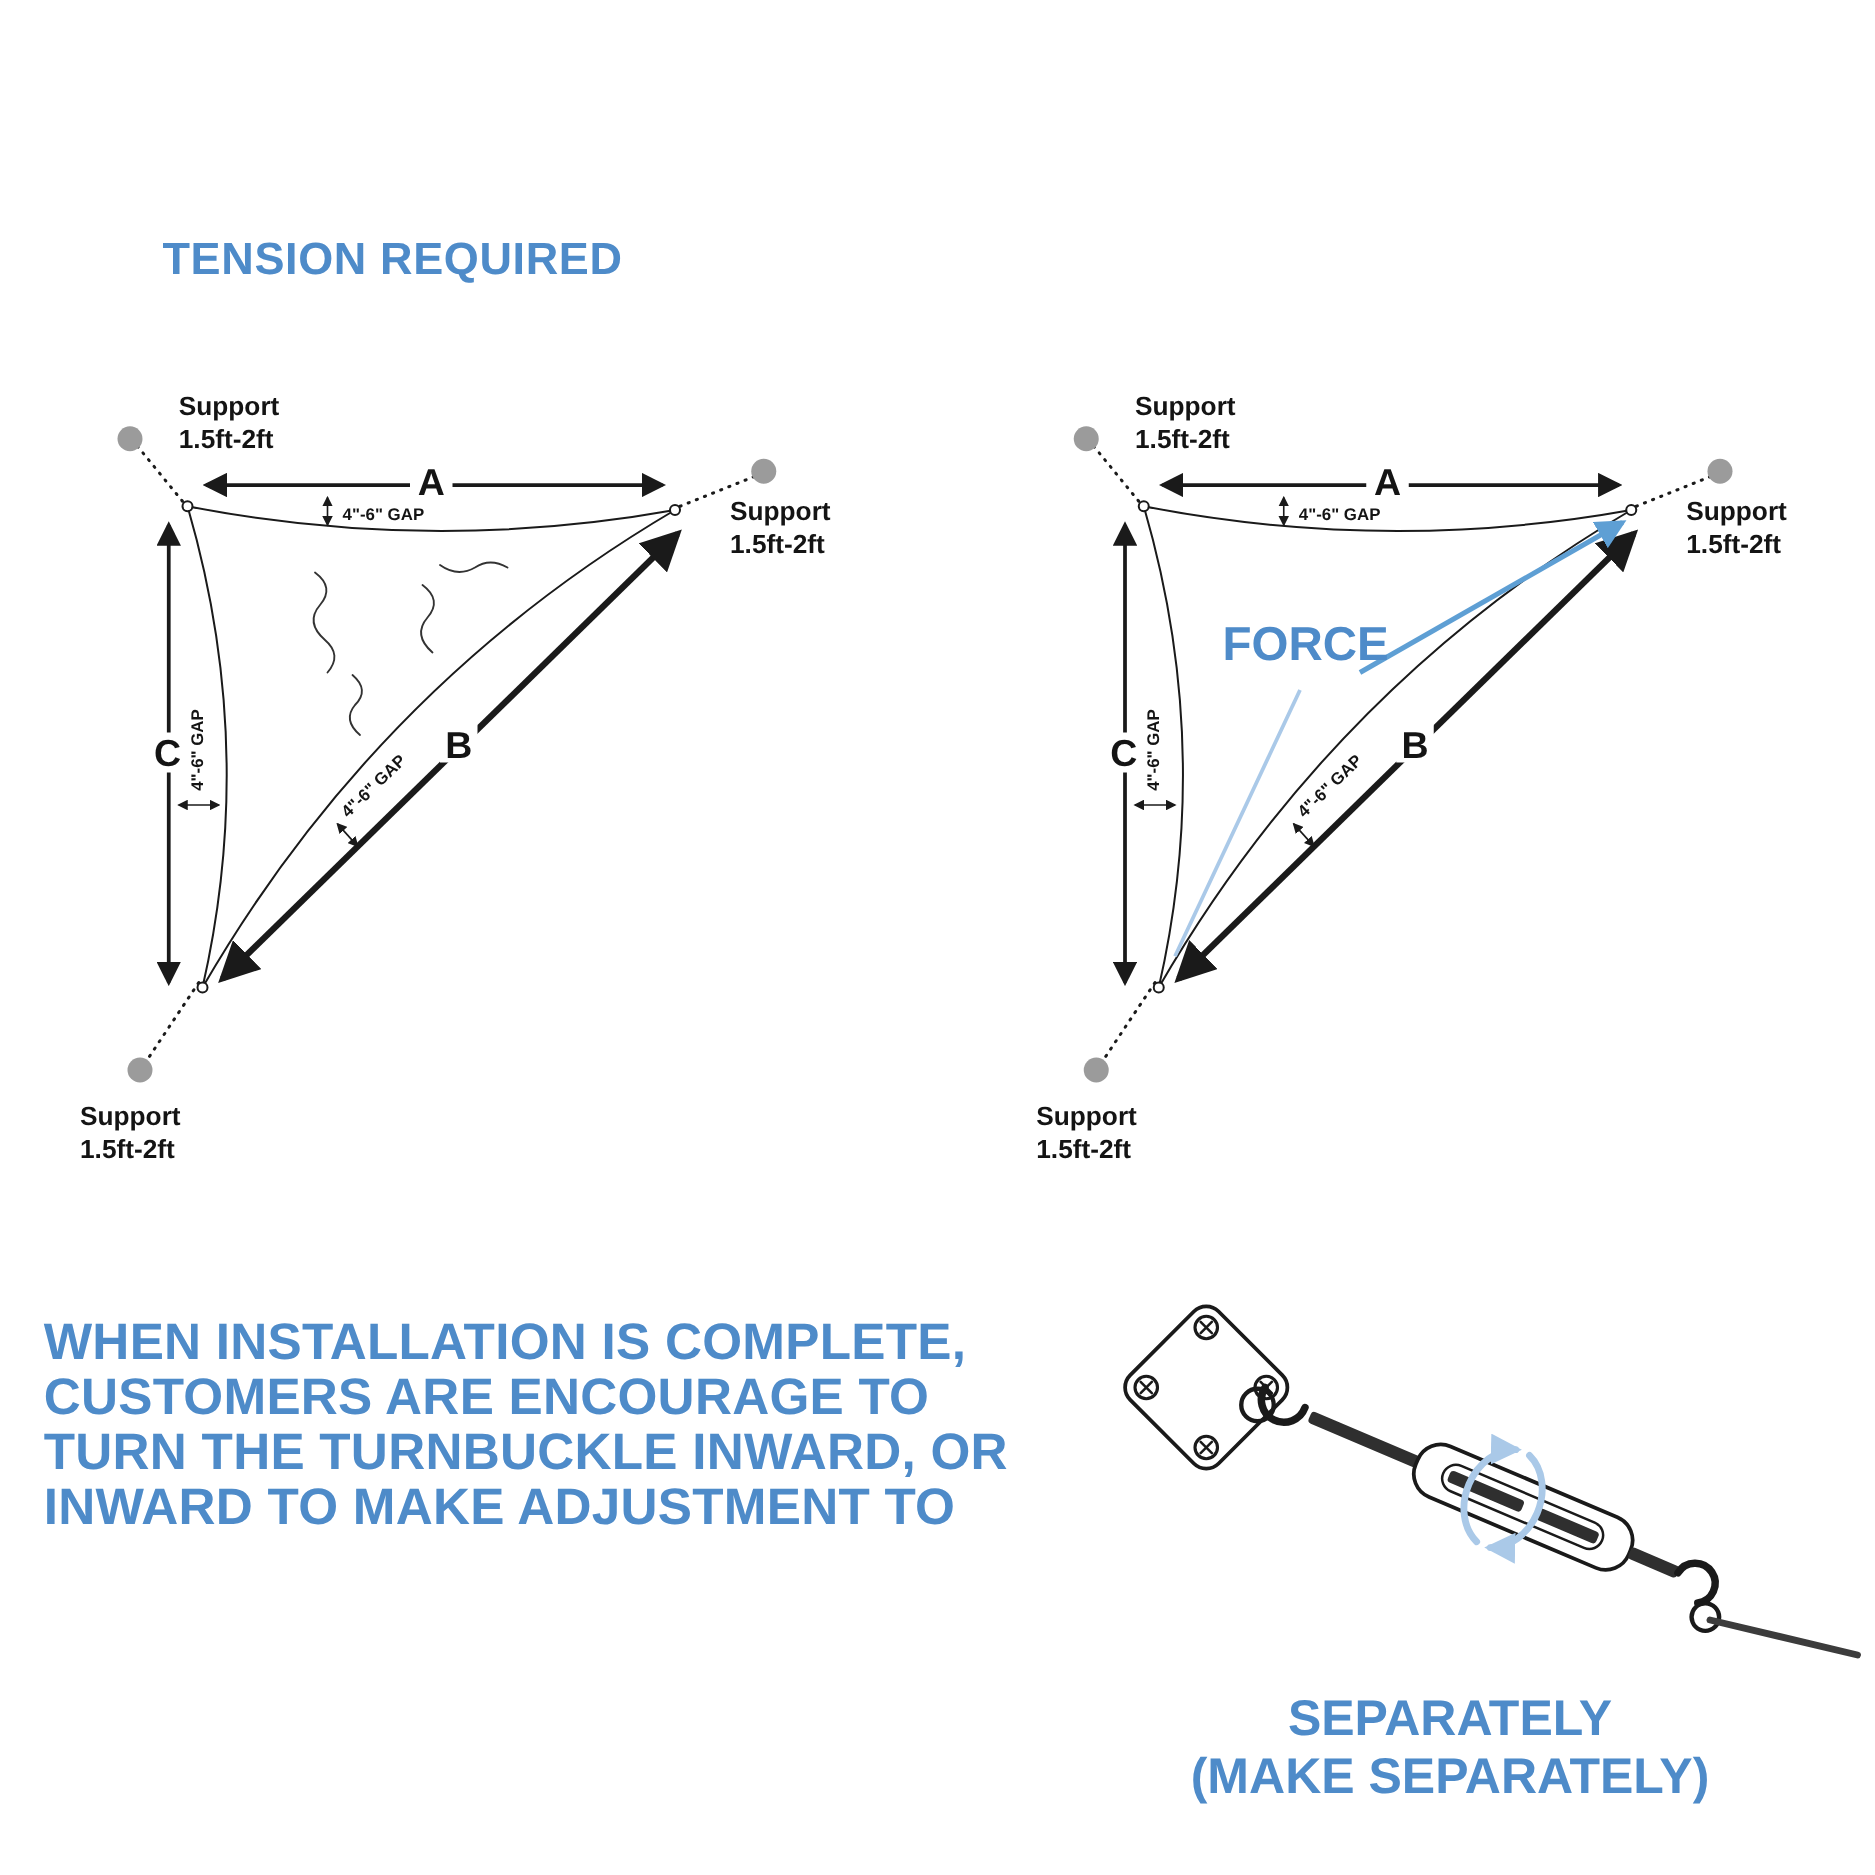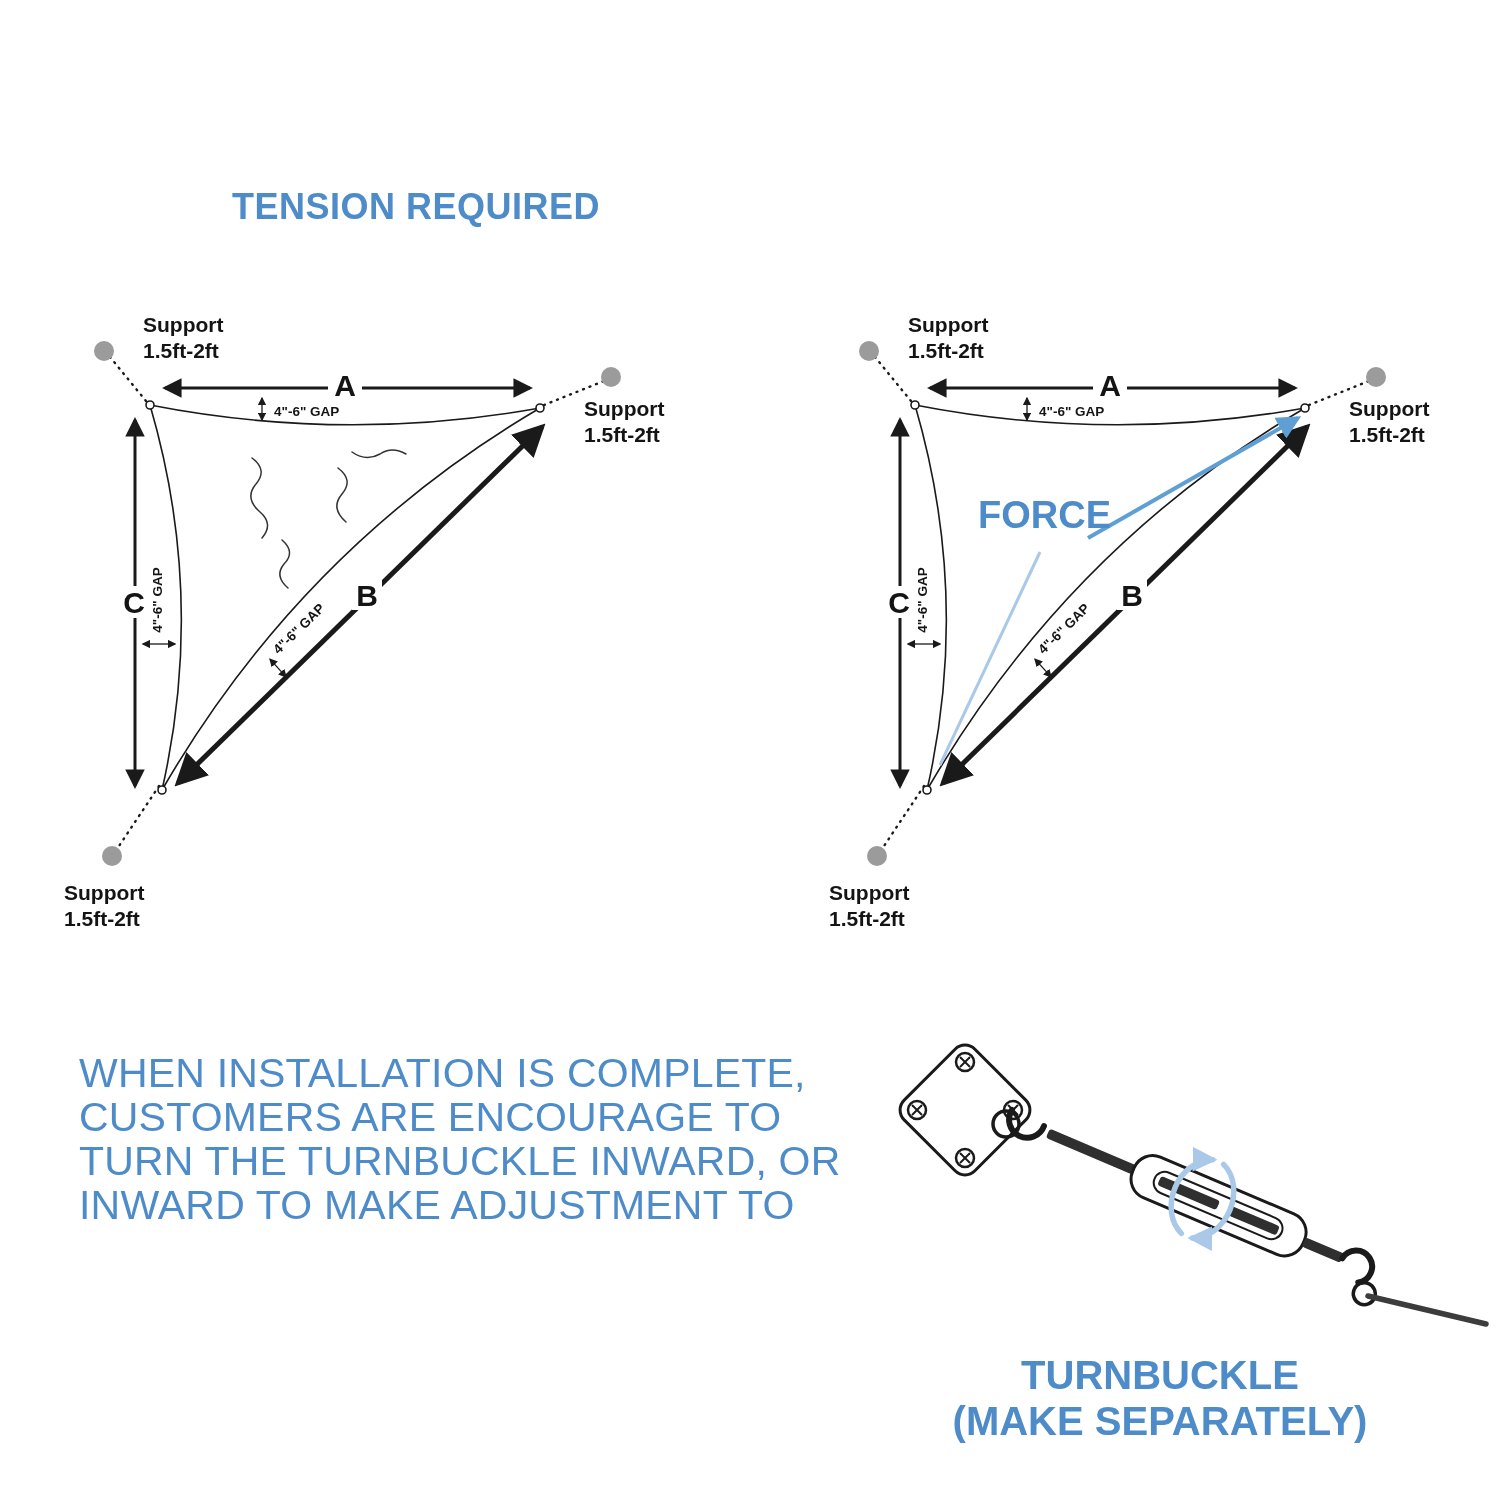--- a/index.html
+++ b/index.html
@@ -6,24 +6,24 @@
     --accent:#4e8bc9;
     --ink:#1a1a1a;
     --dot:#9b9b9b;
     --force:#5e9fd4;
     --force_light:#aac9e8;
   }
   *{margin:0;padding:0;box-sizing:border-box;}
   html,body{width:1500px;height:1500px;background:#ffffff;font-family:"Liberation Sans",sans-serif;}
   .canvas{position:absolute;left:0;top:0;width:1500px;height:1500px;overflow:hidden;background:#fff;}
   svg.scene{position:absolute;left:0;top:0;}
-  .title{position:absolute;top:186px;font-size:36px;font-weight:700;color:var(--accent);text-align:right;letter-spacing:.5px;}
+  .title{position:absolute;top:186px;font-size:36px;font-weight:700;color:var(--accent);text-align:left;letter-spacing:.5px;}
   .title-left{left:130px;width:470px;}
   .title-right{left:865px;width:470px;}
-  .note{position:absolute;left:35px;top:1052px;font-size:41px;font-weight:400;color:var(--accent);line-height:1.07;letter-spacing:.2px;margin-left:44px;}
+  .note{position:absolute;left:35px;top:1052px;font-size:41px;font-weight:700;color:var(--accent);line-height:1.07;letter-spacing:.2px;}
   .caption{position:absolute;left:880px;top:1352px;width:560px;text-align:center;font-size:40px;font-weight:700;color:var(--accent);line-height:1.15;}
   text{font-family:"Liberation Sans",sans-serif;}
   .lbl{font-weight:700;font-size:21px;fill:#141414;}
   .lbl-edge{font-weight:700;font-size:30px;fill:#141414;}
   .lbl-gap{font-weight:700;font-size:13.5px;fill:#141414;}
   .lbl-force{font-weight:700;font-size:38px;fill:var(--accent);}
   .edge{fill:#ffffff;stroke:var(--ink);stroke-width:1.6;}
   .thin{stroke:var(--ink);stroke-width:1.3;fill:none;}
   .arrow{stroke:var(--ink);stroke-width:3;fill:none;}
   .arrow-b{stroke-width:5;}
@@ -212,17 +212,17 @@
   <div class="title title-left">TENSION REQUIRED</div>
 
   <div class="note">
     <div>WHEN INSTALLATION IS COMPLETE,</div>
     <div>CUSTOMERS ARE ENCOURAGE TO</div>
     <div>TURN THE TURNBUCKLE INWARD, OR</div>
     <div>INWARD TO MAKE ADJUSTMENT TO</div>
   </div>
 
   <div class="caption">
-    <div>TURNBUCKLE</div>
+    <div>SEPARATELY</div>
     <div>(MAKE SEPARATELY)</div>
   </div>
 
 </div>
 
 </body></html>

